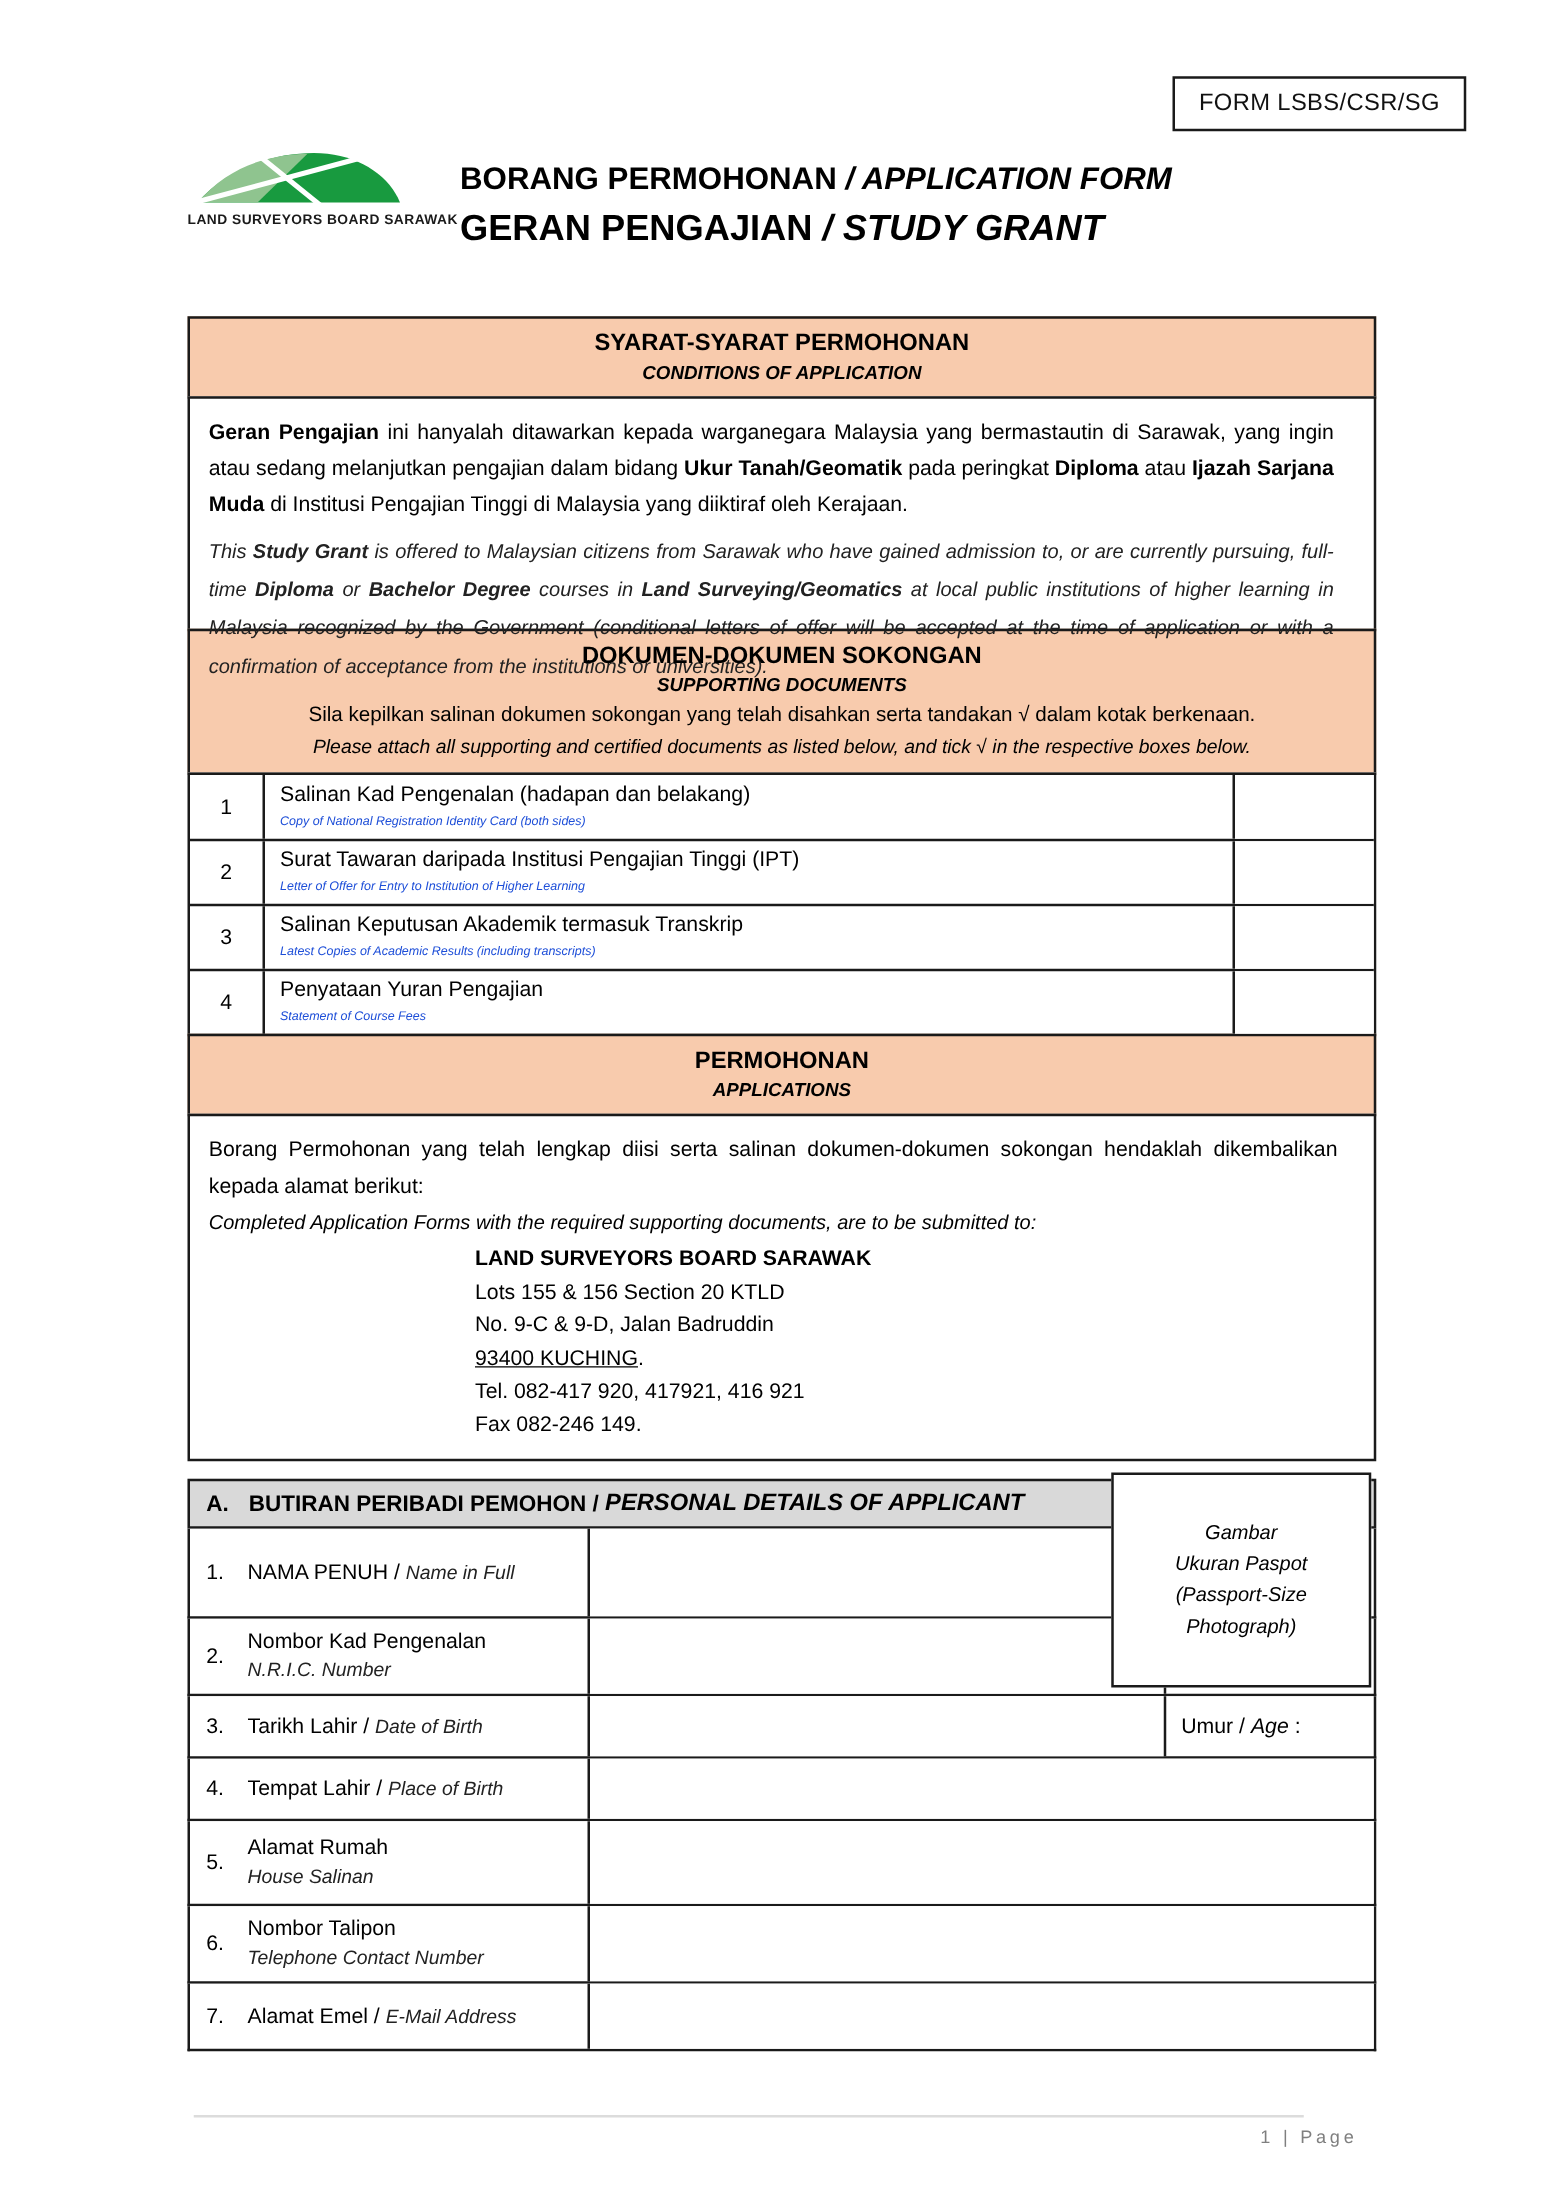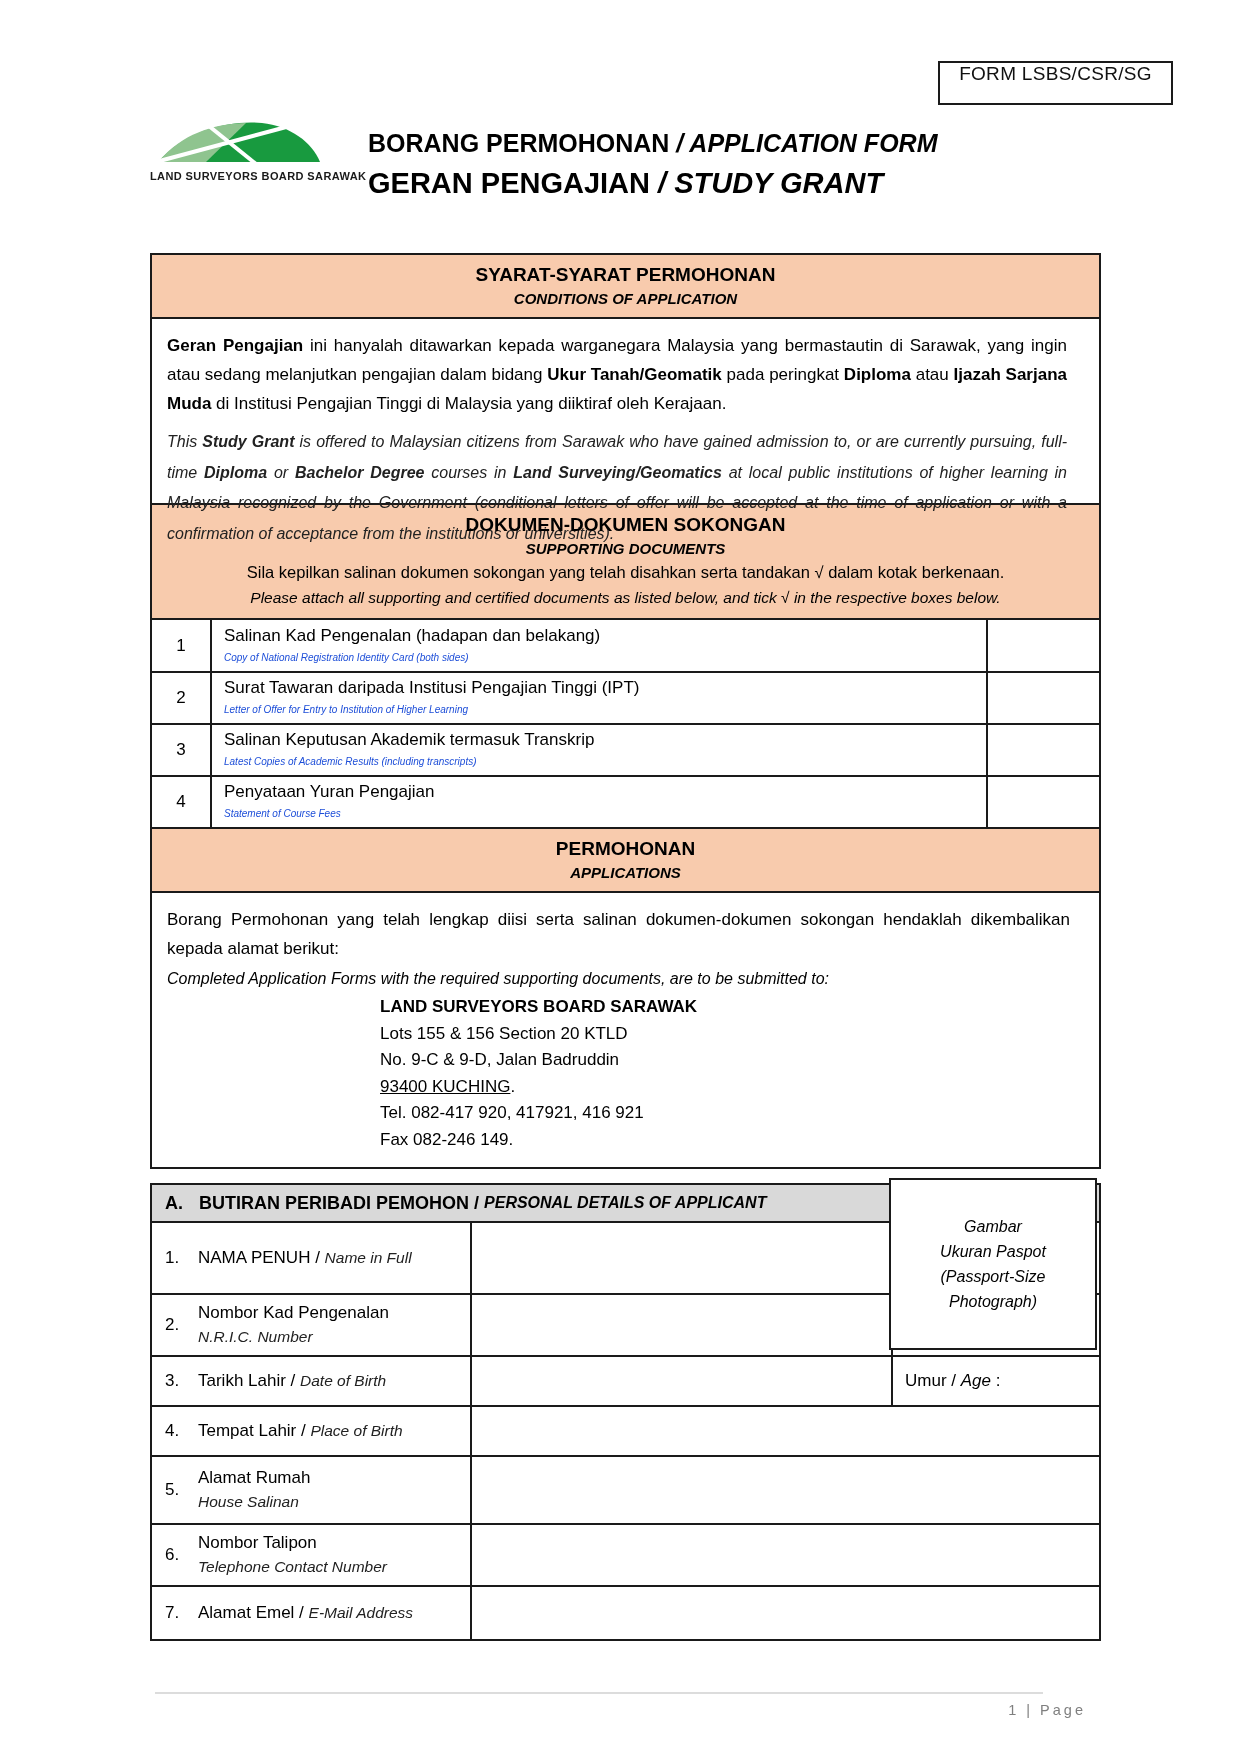--- a/index.html
+++ b/index.html
@@ -12,21 +12,21 @@
     overflow:hidden;
   }
   .rb{font-weight:bold;}
   .ri{font-style:italic;}
   .ru{text-decoration:underline;}
 
   
   .form-code-box{
     position:absolute;left:938px;top:61px;width:235px;height:44px;
     border:2px solid #1a1a1a;box-sizing:border-box;
-    display:flex;justify-content:center;
+    display:flex;align-items:center;justify-content:center;
     font-size:19px;letter-spacing:0.3px;color:#111;
   }
   .logo{position:absolute;left:150px;top:118px;width:176px;}
   .logo svg{display:block;}
   .logo-label{
     font-size:11px;font-weight:bold;letter-spacing:0.4px;color:#1a1a1a;
     margin-top:2px;white-space:nowrap;
   }
   .titles{position:absolute;left:368px;top:128px;line-height:1.25;}
   .title-line1{font-size:25px;font-weight:bold;text-align:right;}
@@ -70,38 +70,38 @@
   .addr-name{font-weight:bold;}
 
   
   .section-a{position:absolute;left:150px;top:1183px;width:951px;}
   .a-hdr{
     border:2px solid #1a1a1a;box-sizing:border-box;width:951px;height:40px;
     background:#D9D9D9;display:flex;align-items:center;padding-left:13px;
   }
   .a-letter{font-size:18px;font-weight:bold;width:34px;}
   .a-title{font-size:18px;font-weight:bold;}
-  .a-title-en{font-size:16px;font-weight:bold;font-style:italic;}
+  .a-title-en{font-size:19px;font-weight:bold;font-style:italic;}
   .a-sep{font-size:18px;font-weight:bold;white-space:pre;}
   .arow{
     display:flex;border:2px solid #1a1a1a;border-top:none;box-sizing:border-box;
     width:951px;background:#fff;
   }
   .alabel{
     width:320px;border-right:2px solid #1a1a1a;box-sizing:border-box;
     display:flex;align-items:center;padding-left:13px;
   }
   .anum{width:33px;font-size:17px;flex:none;}
   .amy{font-size:17px;}
   .aen{font-size:15.5px;font-style:italic;color:#222;}
   .asep{font-size:17px;white-space:pre;}
   .alines{line-height:24px;}
   .avalue{flex:1;background:#fff;}
   .aright{
-    width:208px;border-left:2px solid #1a1a1a;box-sizing:border-box;flex:none;
+    width:168px;border-left:2px solid #1a1a1a;box-sizing:border-box;flex:none;
     display:flex;align-items:center;padding-left:12px;
   }
   .aright .amy{font-size:17px;}
   .photo-box{
     position:absolute;left:739px;top:-5px;width:208px;height:172px;
     background:#fff;border:2px solid #1a1a1a;box-sizing:border-box;z-index:3;
     display:flex;flex-direction:column;justify-content:center;align-items:center;
     font-size:16px;font-style:italic;line-height:25px;text-align:center;
   }
 

